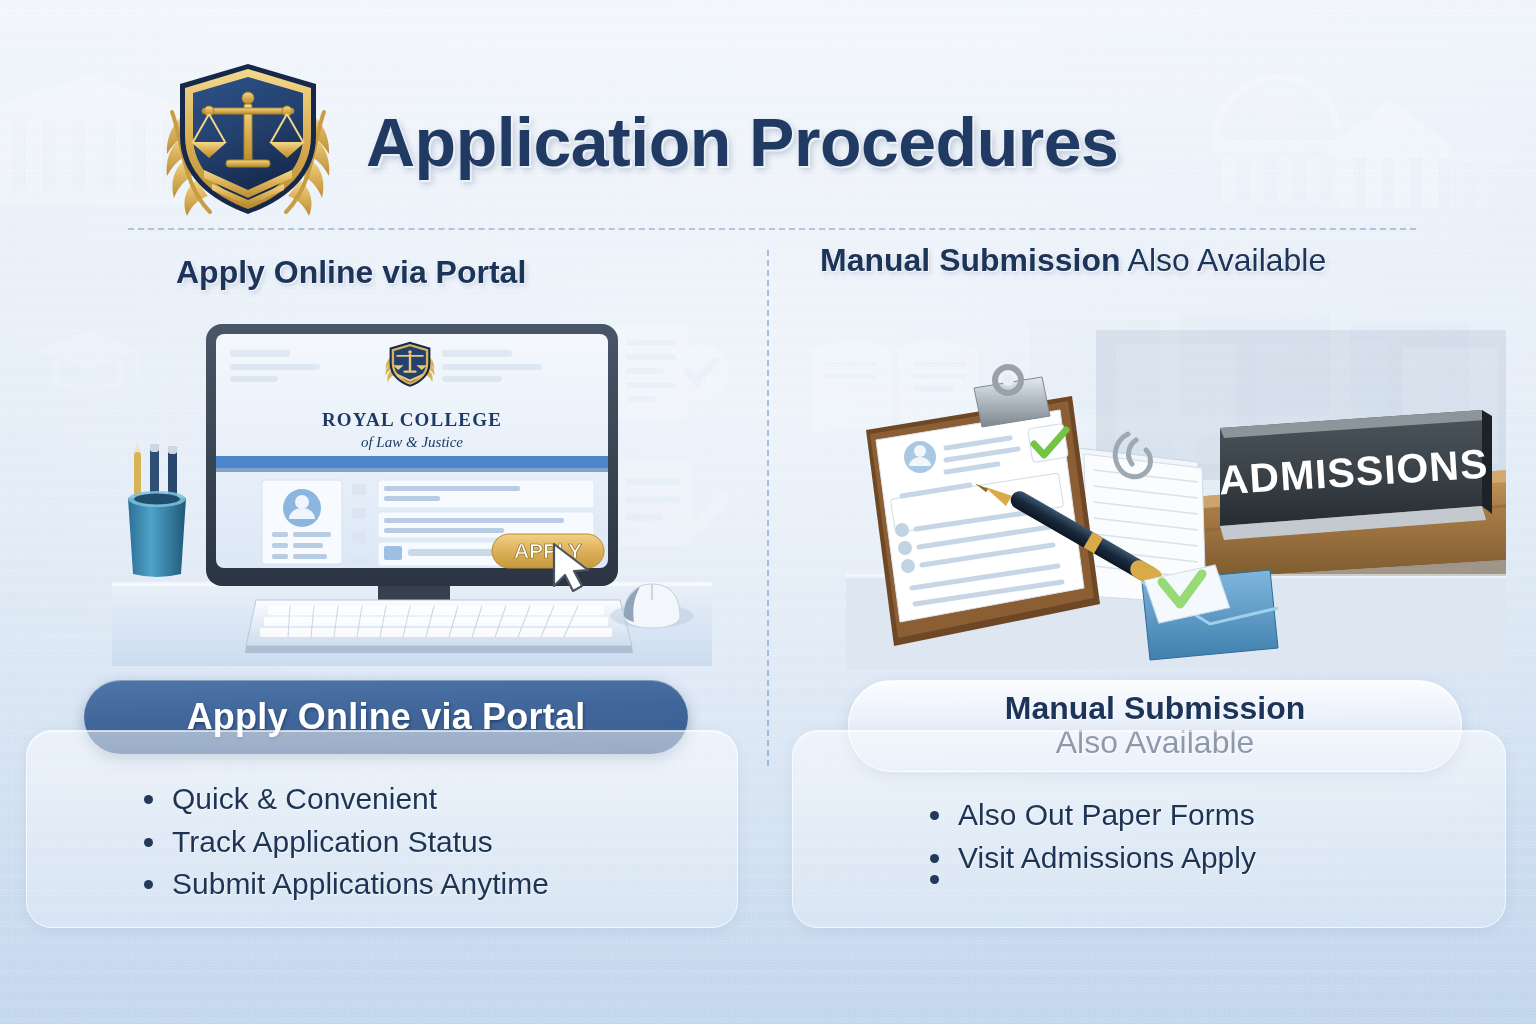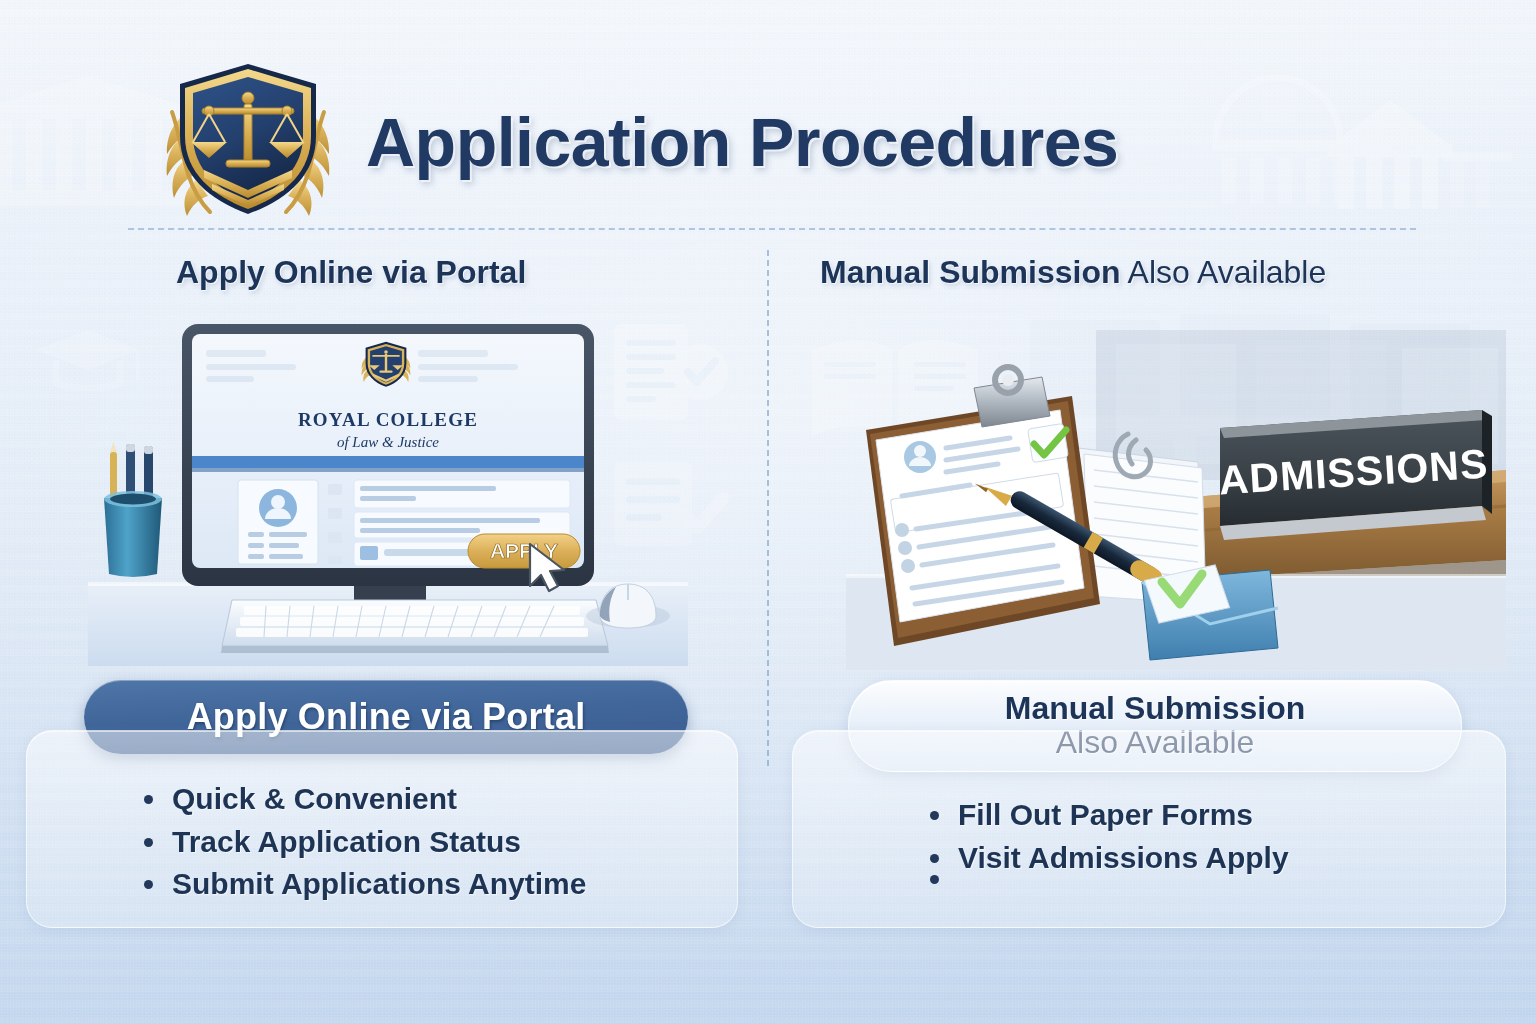--- a/index.html
+++ b/index.html
@@ -86,25 +86,25 @@
   .col-head {
     position: absolute;
     font-size: 32px;
     color: #1d3459;
     white-space: nowrap;
     text-shadow: 1px 1px 0 rgba(255,255,255,.75), 2px 3px 5px rgba(70,100,150,.22);
   }
   .col-head .b { font-weight: 700; }
   .col-head .n { font-weight: 400; }
   #head-left  { left: 176px; top: 254px; font-weight: 700; }
-  #head-right { left: 820px; top: 254px; text-align: right; }
+  #head-right { left: 820px; top: 242px; text-align: right; }
 
   
   .illus { position: absolute; }
-  #illus-left  { left: 88px;  top: 316px; width: 600px; height: 350px; }
+  #illus-left  { left: 112px;  top: 316px; width: 600px; height: 350px; }
   #illus-right { left: 846px; top: 330px; width: 660px; height: 340px; }
 
   
   .pill {
     position: absolute;
     display: flex; flex-direction: column;
     align-items: center; justify-content: center;
     text-align: center;
     border-radius: 44px;
   }
@@ -139,21 +139,21 @@
   .card {
     position: absolute;
     border-radius: 26px;
     background: linear-gradient(180deg, rgba(255,255,255,.52) 0%, rgba(255,255,255,.34) 55%, rgba(255,255,255,.24) 100%);
     border: 1px solid rgba(255,255,255,.62);
     box-shadow: 0 3px 12px rgba(110,145,190,.14), inset 0 1px 0 rgba(255,255,255,.6);
   }
   #card-left  { left: 26px;  top: 730px; width: 712px; height: 198px; }
   #card-right { left: 792px; top: 730px; width: 714px; height: 198px; }
 
-  .bullets { position: absolute; list-style: none; font-weight: bold; }
+  .bullets { position: absolute; list-style: none; }
   #bullets-left  { left: 172px; top: 778px; }
   #bullets-right { left: 958px; top: 794px; }
 
   .bullets li {
     position: relative;
     font-size: 30px;
     color: #1e3455;
     line-height: 1.42;
     padding-left: 0;
     white-space: nowrap;
@@ -692,21 +692,21 @@
     </li>
     <li>
       <span class="dot"></span>
       <span>Submit Applications Anytime</span>
     </li>
   </ul>
 
   <ul class="bullets" id="bullets-right">
     <li>
       <span class="dot"></span>
-      <span>Fill Out Paper Forms</span>
+      <span>Also Out Paper Forms</span>
     </li>
     <li>
       <span class="dot"></span>
       <span>Visit Admissions Apply</span>
     </li>
     <li>
       <span class="dot"></span>
     </li>
   </ul>
 

